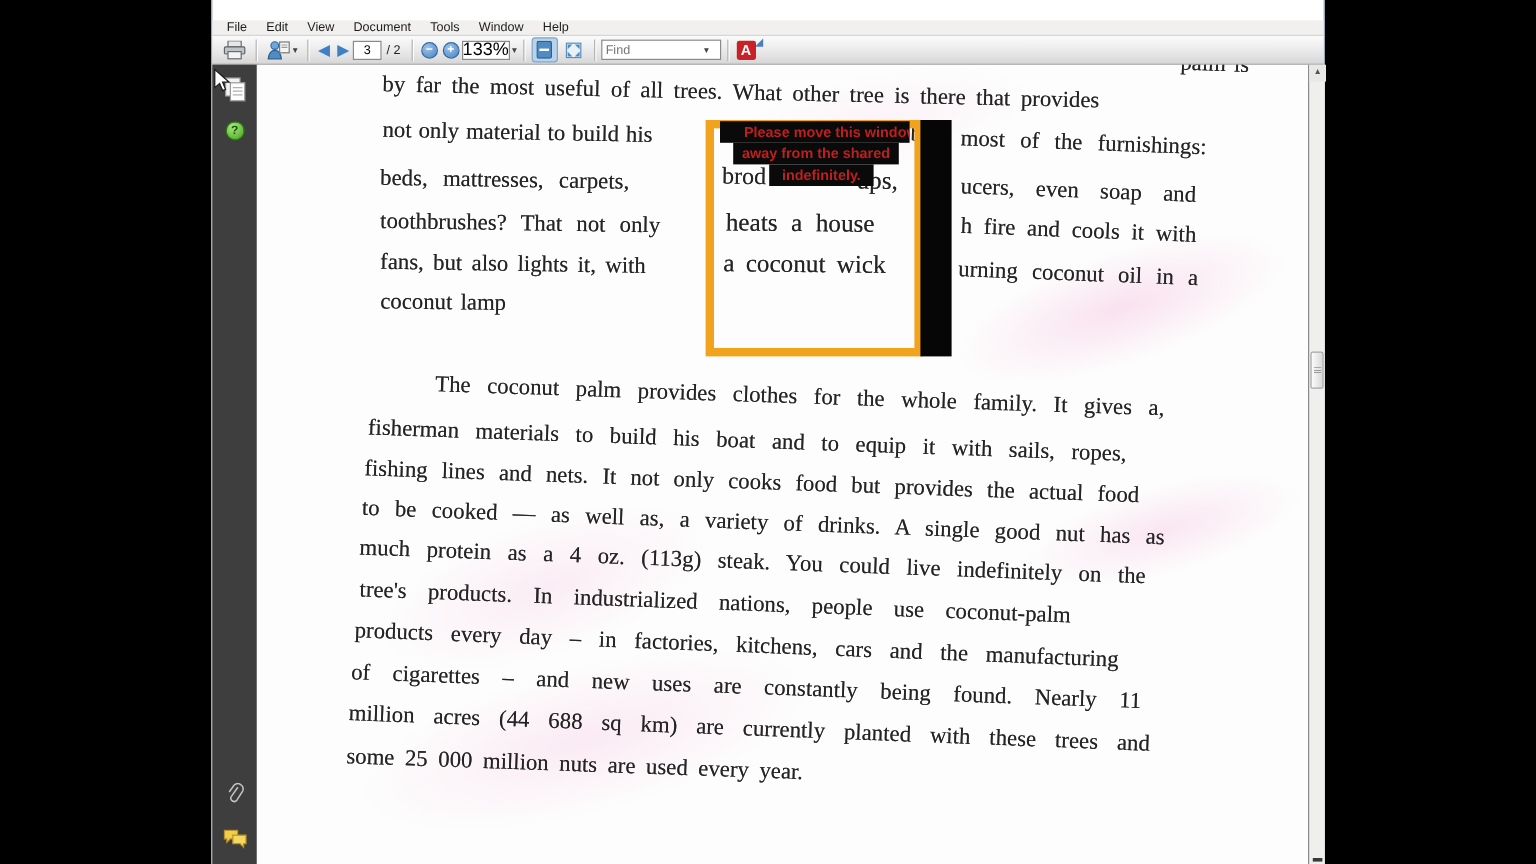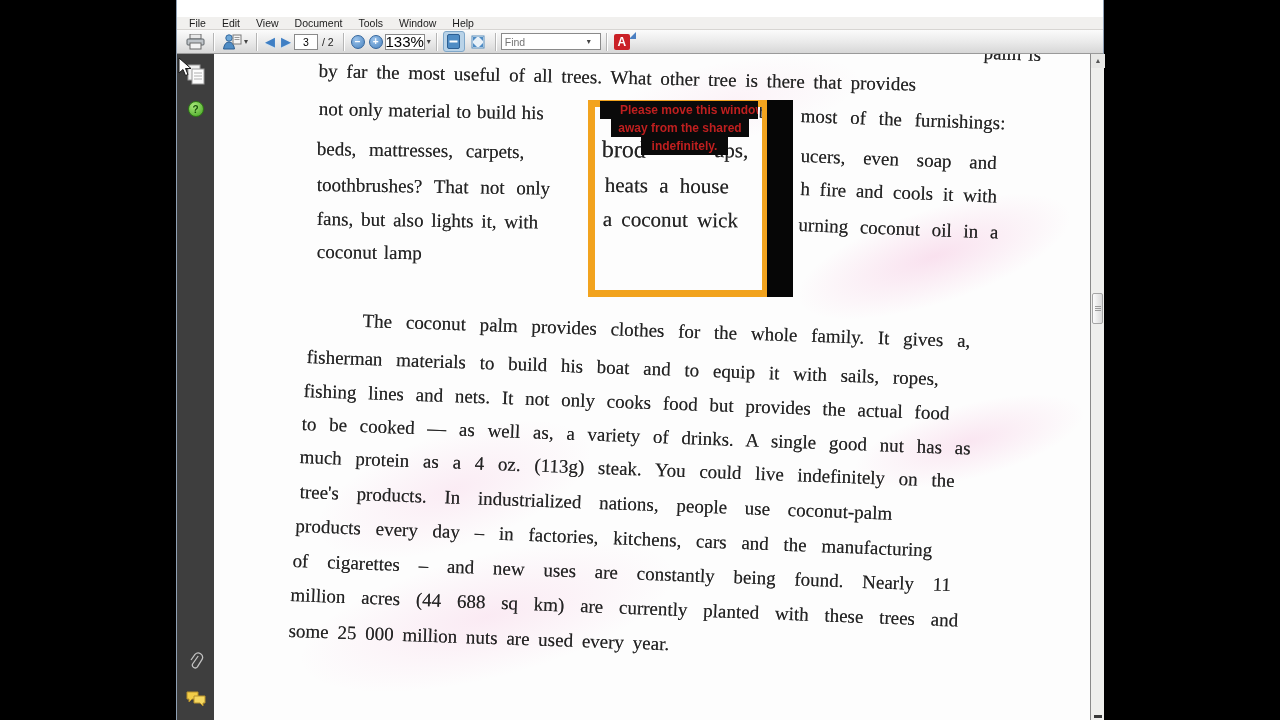--- a/index.html
+++ b/index.html
@@ -209,21 +209,21 @@
       <div class="smudge" style="left:635px;top:350px;width:240px;height:75px;transform:rotate(-15deg);opacity:.27;background:radial-gradient(ellipse,rgba(233,110,180,.6),transparent 70%);"></div>
       <div class="smudge" style="left:95px;top:378px;width:290px;height:115px;transform:rotate(-18deg);opacity:.2;background:radial-gradient(ellipse,rgba(233,110,180,.6),transparent 70%);"></div>
       <div class="smudge" style="left:78px;top:500px;width:390px;height:125px;transform:rotate(-14deg);opacity:.22;background:radial-gradient(ellipse,rgba(233,110,180,.6),transparent 70%);"></div>
 
       <div class="frag" style="left:770px;top:-12px;font-size:19px;word-spacing:2px;transform:rotate(2deg);">palm is</div>
       <div class="frag" style="left:105px;top:6px;font-size:19px;word-spacing:4px;transform:rotate(1.3deg);">by far the most useful of all trees. What other tree is there that provides</div>
       <div class="frag" style="left:105px;top:44px;font-size:19px;word-spacing:1px;transform:rotate(1.1deg);">not only material to build his</div>
       <div class="frag" style="left:545px;top:47px;font-size:19px;transform:rotate(1.5deg);">b</div>
       <div class="frag" style="left:587px;top:51px;font-size:19px;word-spacing:8px;transform:rotate(2.1deg);">most of the furnishings:</div>
       <div class="frag" style="left:103px;top:84px;font-size:19px;word-spacing:8px;transform:rotate(0.9deg);">beds, mattresses, carpets,</div>
-      <div class="frag" style="left:388px;top:82px;font-size:24px;transform:rotate(0.8deg);">brod</div>
+      <div class="frag" style="left:388px;top:82px;font-size:20px;transform:rotate(0.8deg);">brod</div>
       <div class="frag" style="left:500px;top:84px;font-size:21px;transform:rotate(0.8deg);">ups,</div>
       <div class="frag" style="left:587px;top:91px;font-size:19px;word-spacing:13px;transform:rotate(2.1deg);">ucers, even soap and</div>
       <div class="frag" style="left:103px;top:120px;font-size:19px;word-spacing:7px;transform:rotate(0.9deg);">toothbrushes? That not only</div>
       <div class="frag" style="left:391px;top:119px;font-size:21px;word-spacing:6px;transform:rotate(0.6deg);">heats a house</div>
       <div class="frag" style="left:587px;top:124px;font-size:19px;word-spacing:5px;transform:rotate(2.2deg);">h fire and cools it with</div>
       <div class="frag" style="left:103px;top:154px;font-size:19px;word-spacing:3px;transform:rotate(0.9deg);">fans, but also lights it, with</div>
       <div class="frag" style="left:389px;top:153px;font-size:21px;word-spacing:4px;transform:rotate(0.6deg);">a coconut wick</div>
       <div class="frag" style="left:585px;top:160px;font-size:19px;word-spacing:7px;transform:rotate(2.2deg);">urning coconut oil in a</div>
       <div class="frag" style="left:103px;top:187px;font-size:19px;word-spacing:2px;transform:rotate(0.7deg);">coconut lamp</div>
 

